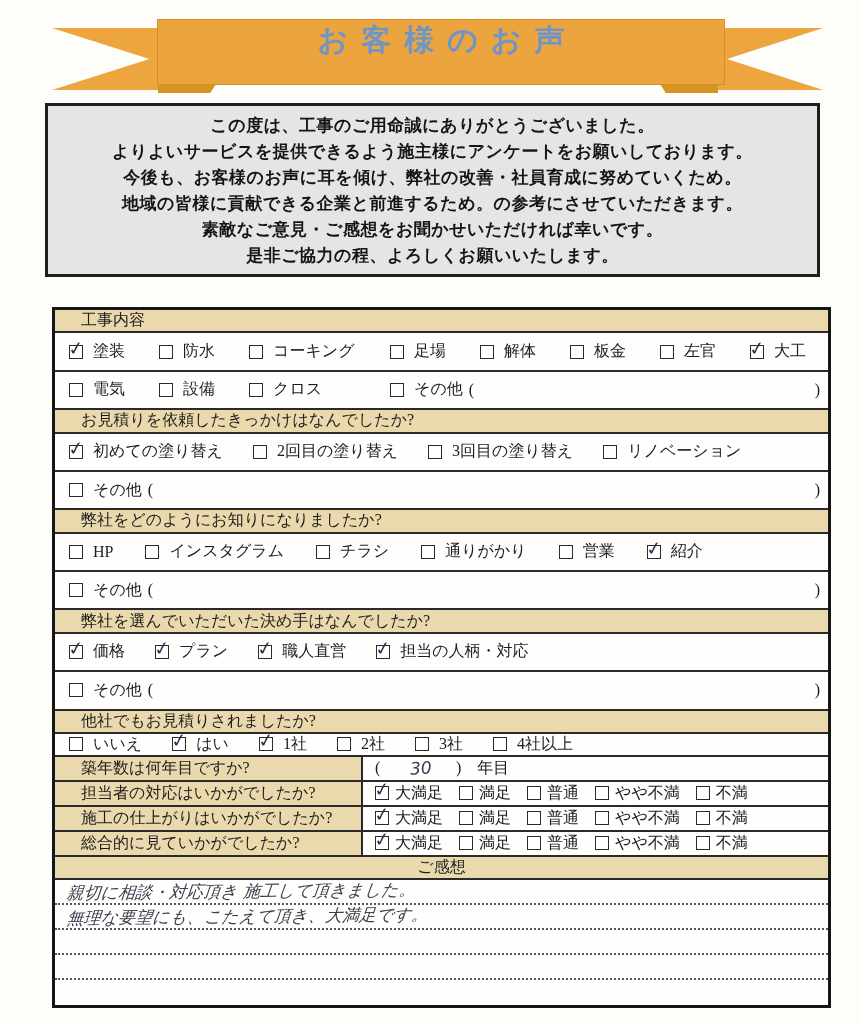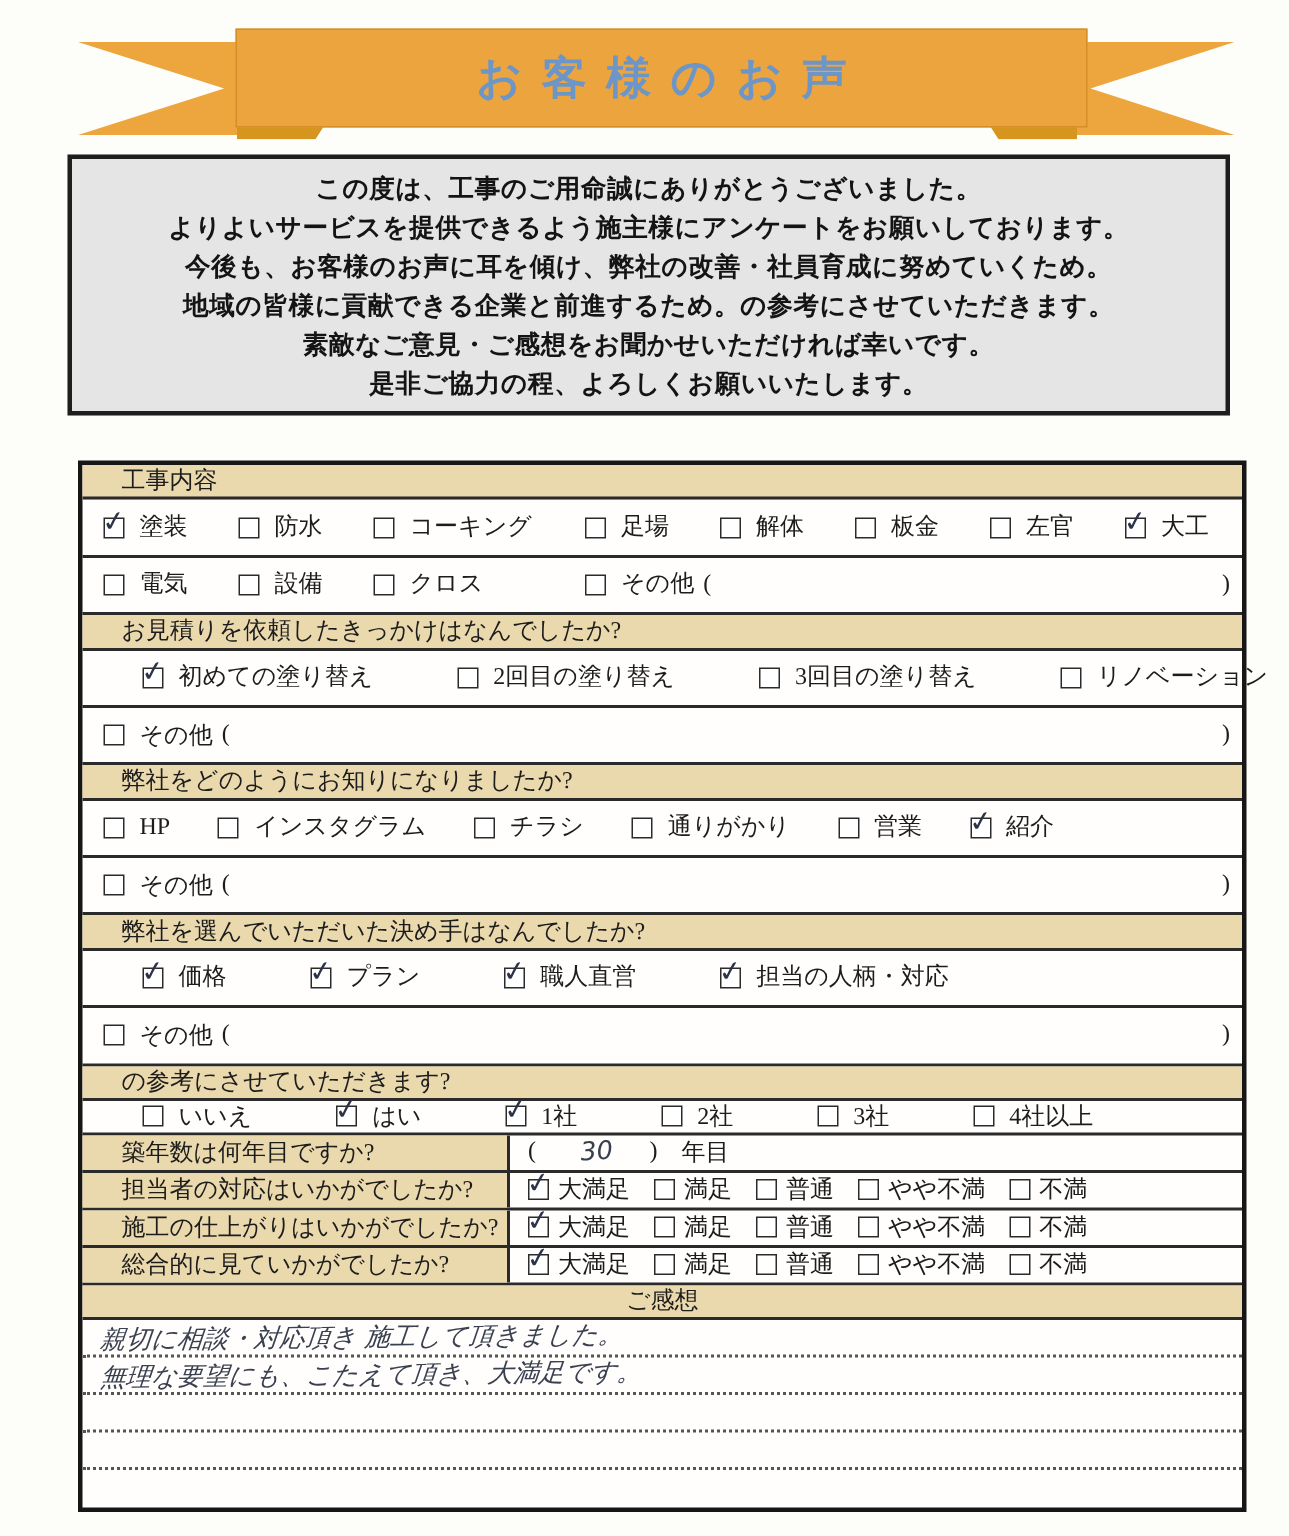--- a/index.html
+++ b/index.html
@@ -9,53 +9,53 @@
   
   .tail{position:absolute;background:#eda53e;}
   .tail.left{left:52px;top:28px;width:112px;height:62px;
     clip-path:polygon(0 0,100% 0,100% 100%,0 100%,87% 50%);}
   .tail.right{left:695px;top:28px;width:128px;height:62px;
     clip-path:polygon(0 0,100% 0,25% 50%,100% 100%,0 100%);}
   .fold{position:absolute;background:#d6951f;}
   .fold.left{left:158px;top:84px;width:58px;height:9px;clip-path:polygon(0 0,100% 0,90% 100%,0 100%);}
   .fold.right{left:660px;top:84px;width:58px;height:9px;clip-path:polygon(0 0,100% 0,100% 100%,10% 100%);}
   .band{position:absolute;left:157px;top:19px;width:568px;height:66px;background:#eca43f;
-    border:1px solid #d3902a;box-sizing:border-box;display:flex;align-items:center;justify-content:center;}
+    border:1px solid #d3902a;box-sizing:border-box;display:flex;align-items:flex-start;justify-content:center;}
   .band .title{font-family:"Liberation Sans",sans-serif;font-size:30px;letter-spacing:13px;
     padding-left:13px;color:#6d96c8;font-weight:bold;}
 
   
   .intro{position:absolute;left:45px;top:103px;width:775px;height:174px;box-sizing:border-box;
     border:3px solid #1e1e1e;background:#e5e5e5;display:flex;flex-direction:column;
     justify-content:space-around;align-items:center;padding:6px 0;}
   .intro p{margin:0;font-family:"Liberation Sans",sans-serif;font-size:17px;font-weight:600;
     color:#141414;letter-spacing:0.5px;}
 
   
   .survey{position:absolute;left:52px;top:307px;width:779px;height:701px;box-sizing:border-box;
     border:3px solid #161616;background:#fffefc;display:flex;flex-direction:column;font-size:16px;}
   .hrow{height:29px;box-sizing:border-box;border-bottom:2px solid #2a2a2a;background:#ebd9ae;
     display:flex;align-items:center;padding-left:26px;}
   .hrow.center{justify-content:center;padding-left:0;}
   .orow{height:48px;box-sizing:border-box;border-bottom:2px solid #2a2a2a;display:flex;
     align-items:center;padding-left:14px;}
   .orow.short{height:24px;}
   .tcrow{height:31px;box-sizing:border-box;border-bottom:2px solid #2a2a2a;display:flex;}
-  .qcol{width:285px;box-sizing:border-box;background:#ebd9ae;border-right:2px solid #2a2a2a;
+  .qcol{width:308px;box-sizing:border-box;background:#ebd9ae;border-right:2px solid #2a2a2a;
     display:flex;align-items:center;padding-left:26px;flex:none;}
   .acol{flex:1;display:flex;align-items:center;padding-left:12px;}
 
   .ck{display:inline-flex;align-items:center;flex:none;}
   .ck .box{width:14px;height:14px;border:1.5px solid #2b2b2b;box-sizing:border-box;
     background:#fff;position:relative;margin-right:10px;flex:none;}
   .box.checked::after{content:"✓";position:absolute;left:-2px;top:-9px;font-size:19px;
     font-weight:bold;color:#2c3248;transform:rotate(-8deg);
     font-family:"DejaVu Sans",sans-serif;}
   .wa{width:90px;} .wb{width:141px;}
-  .g30 .ck{margin-right:30px;margin-left:26px;} .g32 .ck{margin-right:32px;} .g30 .ck:last-of-type,.g32 .ck:last-of-type{margin-right:0;}
+  .g30 .ck{margin-right:30px;} .g32 .ck{margin-right:32px;} .g30 .ck:last-of-type,.g32 .ck:last-of-type{margin-right:0;}
   .opt{display:inline-flex;align-items:center;margin-right:16px;flex:none;}
   .opt .box{width:14px;height:14px;border:1.5px solid #2b2b2b;box-sizing:border-box;
     background:#fff;position:relative;margin-right:6px;flex:none;}
   .popen{margin-left:6px;} .pclose{margin-left:auto;margin-right:8px;}
 
   .hand{font-family:"DejaVu Sans",sans-serif;font-style:italic;color:#38404f;
     transform:rotate(-4deg);font-size:17px;}
   .age-val{margin:0 24px 0 30px;}
   .age-suffix{margin-left:16px;}
 
@@ -243,21 +243,21 @@
     <div class="orow">
       <span class="ck">
           <span class="box"></span>
           <span>その他</span>
         </span>
       <span class="popen">(</span>
       <span class="pclose">)</span>
     </div>
 
     <div class="hrow">
-      <span>の参考にさせていただきます?</span>
+      <span>他社でもお見積りされましたか?</span>
     </div>
     <div class="orow short g30">
       <span class="ck">
           <span class="box"></span>
           <span>いいえ</span>
         </span>
       <span class="ck">
           <span class="box checked"></span>
           <span>はい</span>
         </span>

